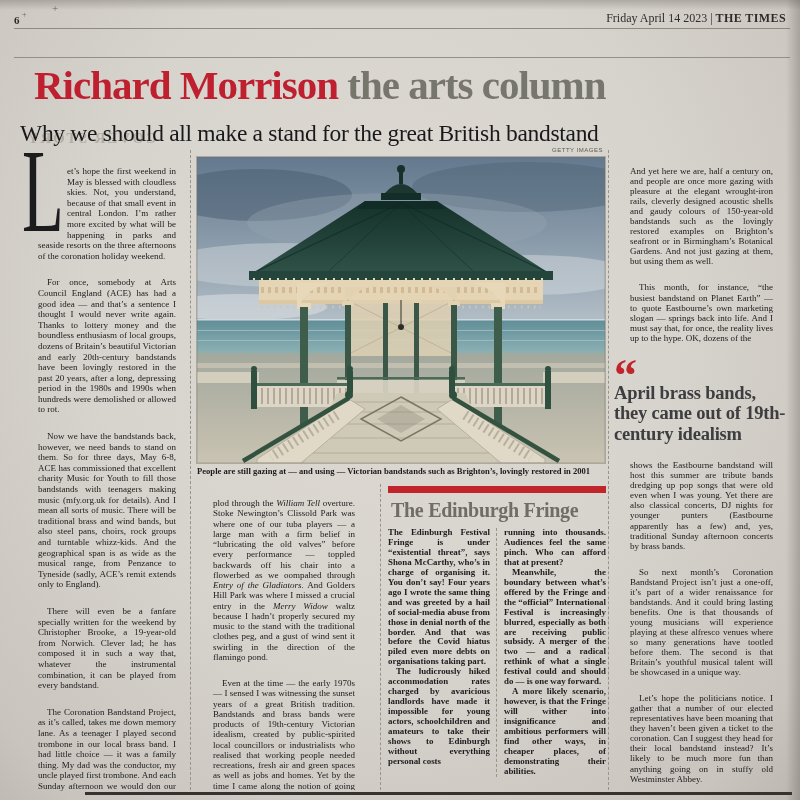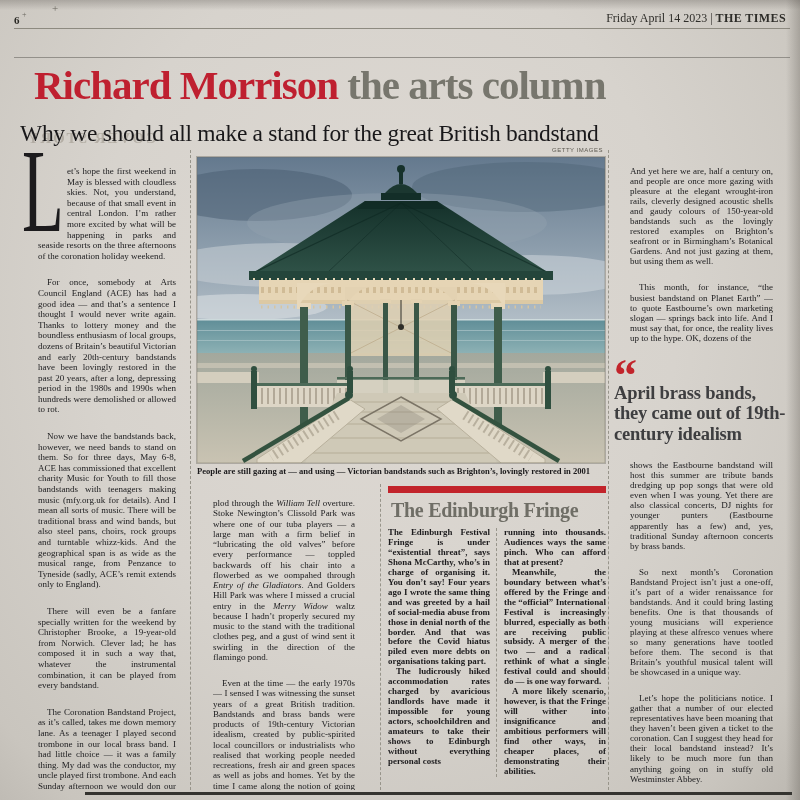--- a/index.html
+++ b/index.html
@@ -228,21 +228,21 @@
 
   <div class="fringe">
     <div class="bar"></div>
     <h2><span>The Edinburgh Fringe</span><br></h2>
     <div class="cols">
       <div class="fcol a">
           <p><span>The Edinburgh Festival Fringe is under “existential threat”, says Shona McCarthy, who’s in charge of organising it. You don’t say! Four years ago I wrote the same thing and was greeted by a hail of social-media abuse from those in denial north of the border. And that was before the Covid hiatus piled even more debts on organisations taking part.</span></p>
           <p><span>The ludicrously hiked accommodation rates charged by avaricious landlords have made it impossible for young actors, schoolchildren and amateurs to take their shows to Edinburgh without everything personal costs</span></p>
         </div>
       <div class="fcol b">
-          <p><span>running into thousands. Audiences ways the same pinch. Who can afford that at present?</span></p>
+          <p><span>running into thousands. Audiences feel the same pinch. Who can afford that at present?</span></p>
           <p><span>Meanwhile, the boundary between what’s offered by the Fringe and the “official” International Festival is increasingly blurred, especially as both are receiving public subsidy. A merger of the two — and a radical rethink of what a single festival could and should do — is one way forward.</span></p>
           <p><span>A more likely scenario, however, is that the Fringe will wither into insignificance and ambitious performers will find other ways, in cheaper places, of demonstrating their abilities.</span></p>
         </div>
     </div>
   </div>
 
   <div class="bodycol col3">
     <div style="display:contents;"><p><span>And yet here we are, half a century on, and people are once more gazing with pleasure at the elegant wrought-iron rails, cleverly designed acoustic shells and gaudy colours of 150-year-old bandstands such as the lovingly restored examples on Brighton’s seafront or in Birmingham’s Botanical Gardens. And not just gazing at them, but using them as well.</span></p><p><span>This month, for instance, “the busiest bandstand on Planet Earth” — to quote Eastbourne’s own marketing slogan — springs back into life. And I must say that, for once, the reality lives up to the hype. OK, dozens of the</span></p></div>
     <div class="pq">
       <span class="mark">“</span>

